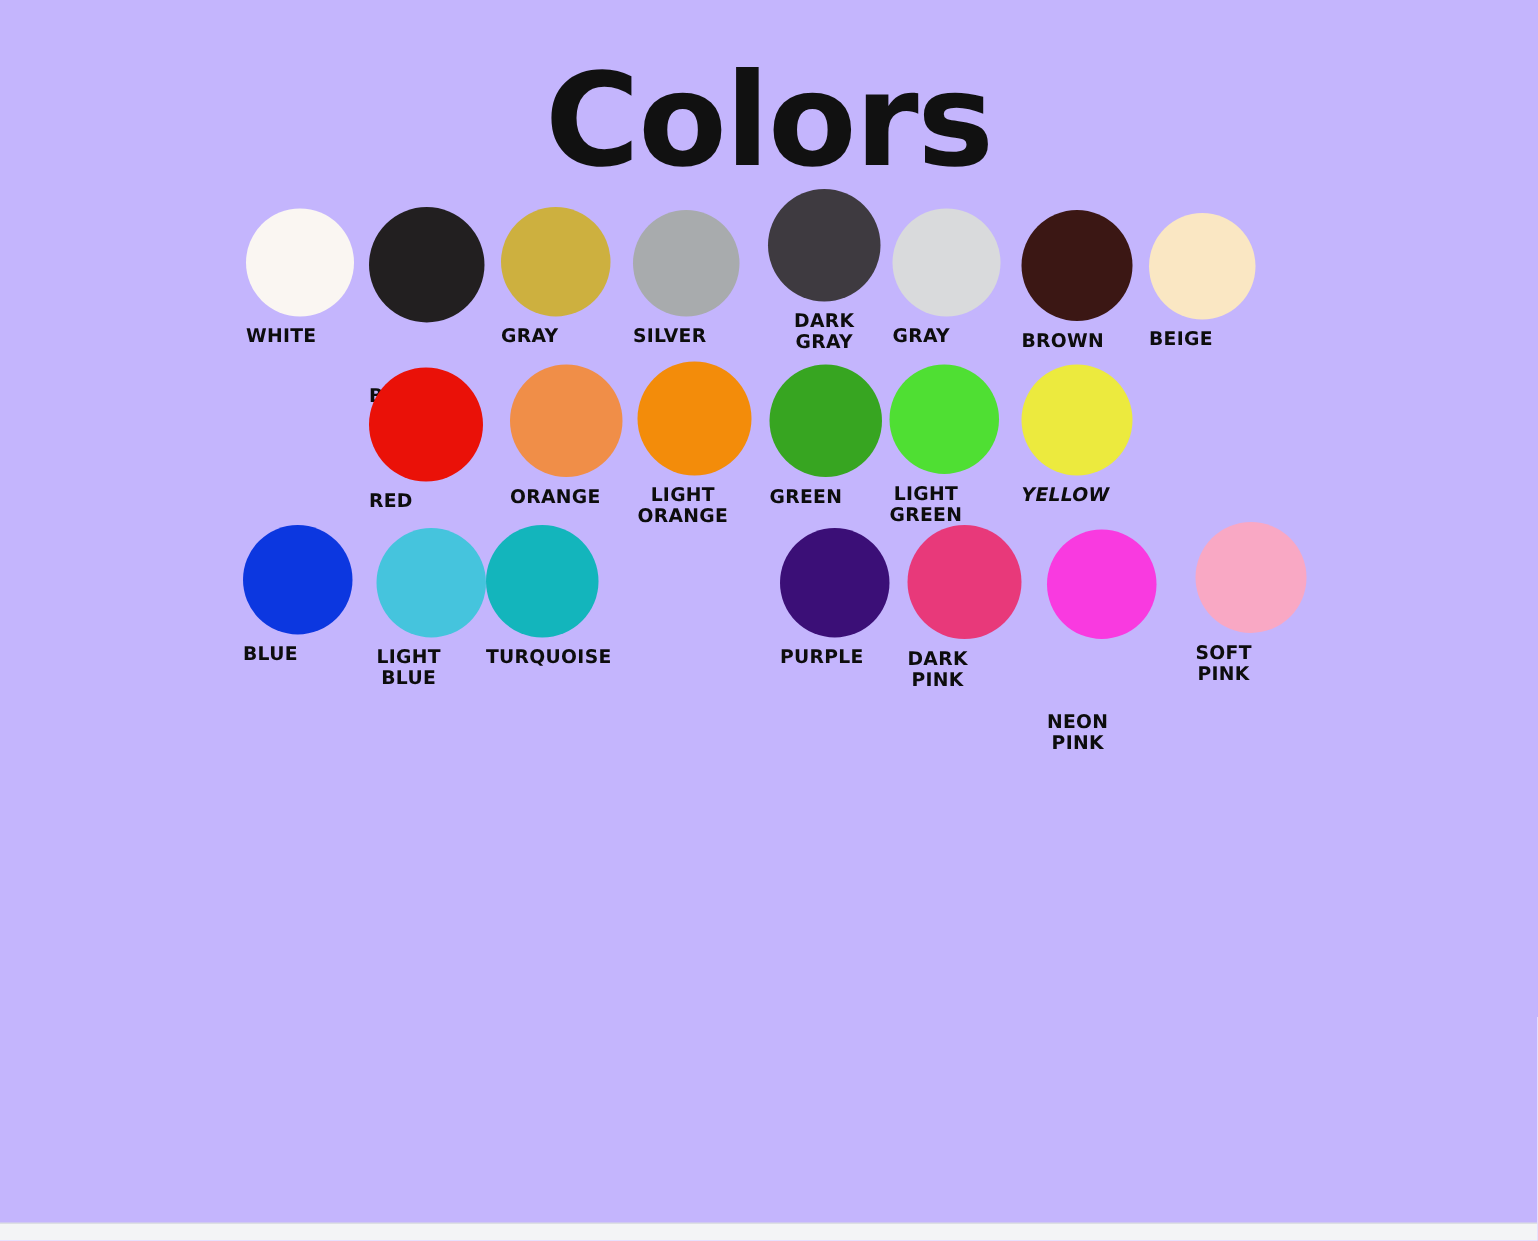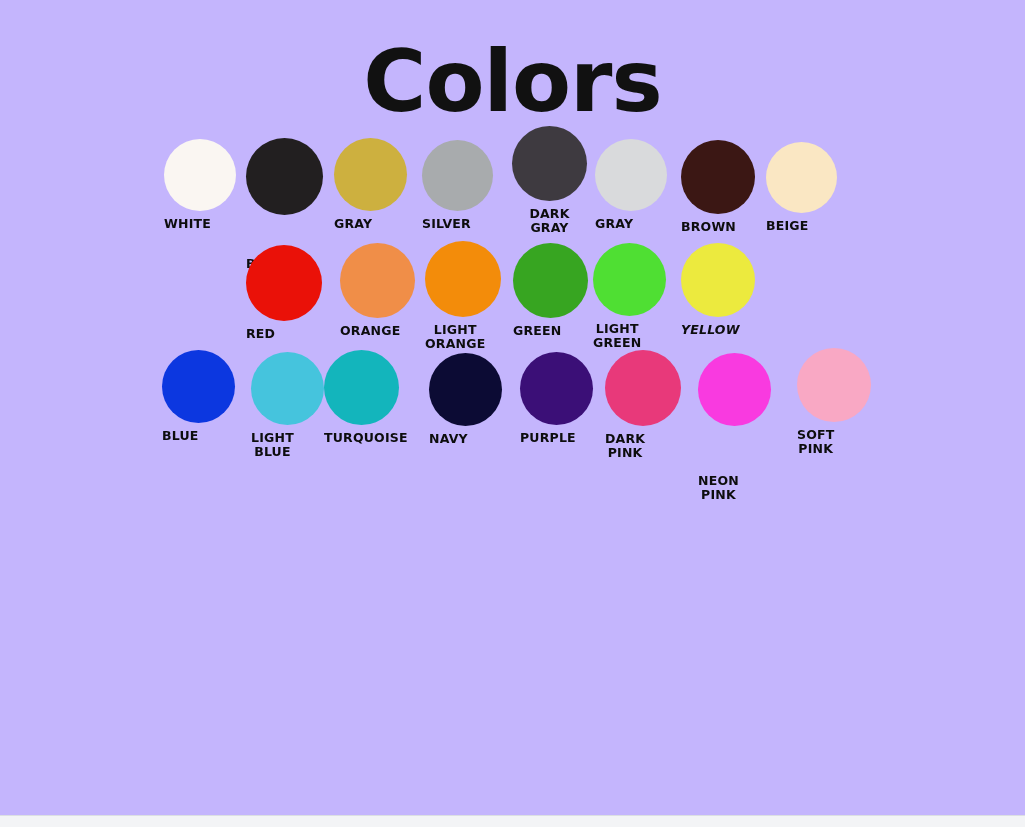--- a/index.html
+++ b/index.html
@@ -161,24 +161,20 @@
       </div>
       <div class="swatch" style="left: 251px; top: 352px; width: 73px;">
         <span class="dot" style="width: 73px; height: 73px; background: rgb(69, 196, 221);"></span>
         <span class="label">LIGHT
 BLUE</span>
       </div>
       <div class="swatch" style="left: 324px; top: 350px; width: 75px;">
         <span class="dot" style="width: 75px; height: 75px; background: rgb(19, 181, 188);"></span>
         <span class="label">TURQUOISE</span>
       </div>
-      <div class="swatch" style="left: 429px; top: 353px; width: 73px;">
-        <span class="dot" style="width: 73px; height: 73px; background: rgb(12, 11, 52);"></span>
-        <span class="label">NAVY</span>
-      </div>
       <div class="swatch" style="left: 520px; top: 352px; width: 73px;">
         <span class="dot" style="width: 73px; height: 73px; background: rgb(59, 15, 119);"></span>
         <span class="label">PURPLE</span>
       </div>
       <div class="swatch" style="left: 605px; top: 350px; width: 76px;">
         <span class="dot" style="width: 76px; height: 76px; background: rgb(232, 57, 122);"></span>
         <span class="label">DARK
 PINK</span>
       </div>
       <div class="swatch" style="left: 698px; top: 353px; width: 73px; gap: 42px;">

